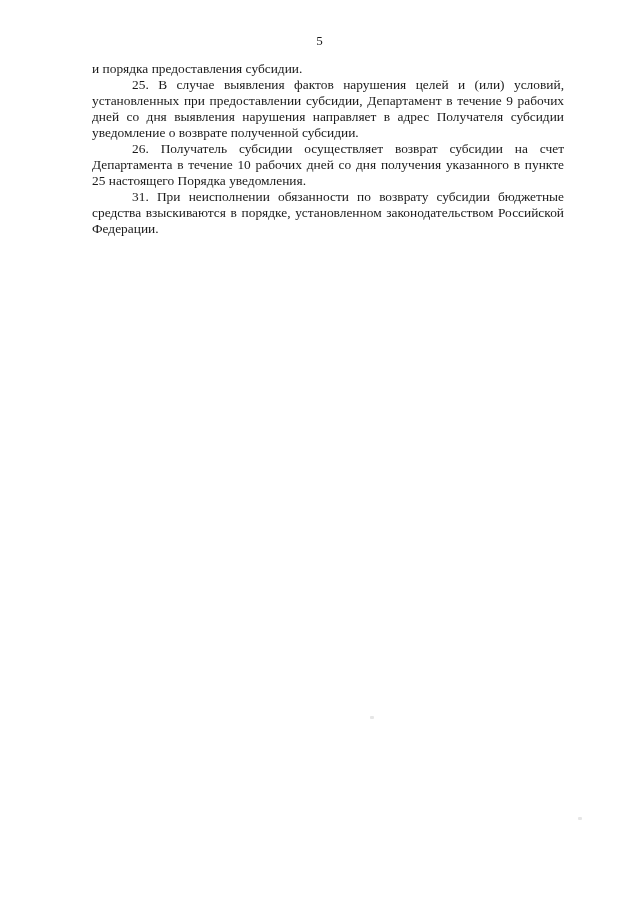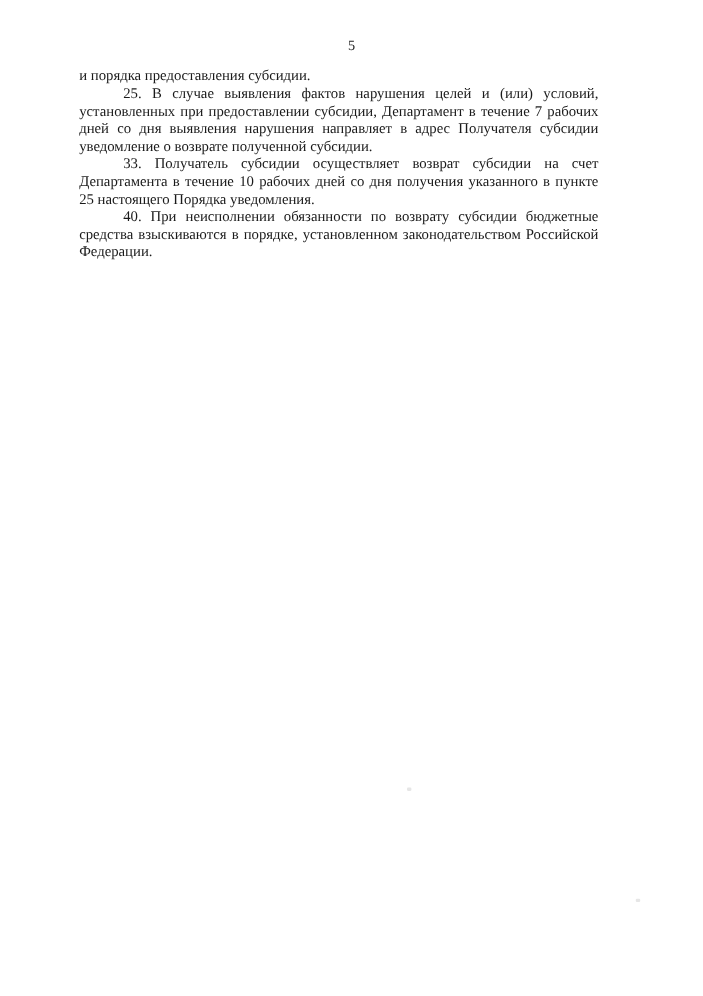--- a/index.html
+++ b/index.html
@@ -20,21 +20,21 @@
       top: 33px;
       left: 0;
       width: 639px;
       text-align: center;
       font-size: 13px;
       line-height: 16px;
     }
     .content {
       position: absolute;
       top: 61px;
-      left: 72px;
+      left: 92px;
       width: 472px;
       font-size: 13.4px;
       line-height: 16px;
     }
     .para {
       margin: 0;
       text-align: justify;
       text-align-last: left;
     }
     .para.indent {
@@ -49,20 +49,20 @@
     }
   </style>
 </head>
 <body>
 
 <div>
   <div class="page-number">5</div>
 
   <div class="content">
     <p class="para">и порядка предоставления субсидии.</p>
-    <p class="para indent">25. В случае выявления фактов нарушения целей и (или) условий, установленных при предоставлении субсидии, Департамент в течение 7 рабочих дней со дня выявления нарушения направляет в адрес Получателя субсидии уведомление о возврате полученной субсидии.</p>
-    <p class="para indent">33. Получатель субсидии осуществляет возврат субсидии на счет Департамента в течение 10 рабочих дней со дня получения указанного в пункте 25 настоящего Порядка уведомления.</p>
-    <p class="para indent">40. При неисполнении обязанности по возврату субсидии бюджетные средства взыскиваются в порядке, установленном законодательством Российской Федерации.</p>
+    <p class="para indent">25. В случае выявления фактов нарушения целей и (или) условий, установленных при предоставлении субсидии, Департамент в течение 9 рабочих дней со дня выявления нарушения направляет в адрес Получателя субсидии уведомление о возврате полученной субсидии.</p>
+    <p class="para indent">26. Получатель субсидии осуществляет возврат субсидии на счет Департамента в течение 10 рабочих дней со дня получения указанного в пункте 25 настоящего Порядка уведомления.</p>
+    <p class="para indent">31. При неисполнении обязанности по возврату субсидии бюджетные средства взыскиваются в порядке, установленном законодательством Российской Федерации.</p>
   </div>
 
   <div class="noise" style="left:370px; top:716px;"></div>
   <div class="noise" style="left:578px; top:817px;"></div>
 </div>
 
 </body></html>

